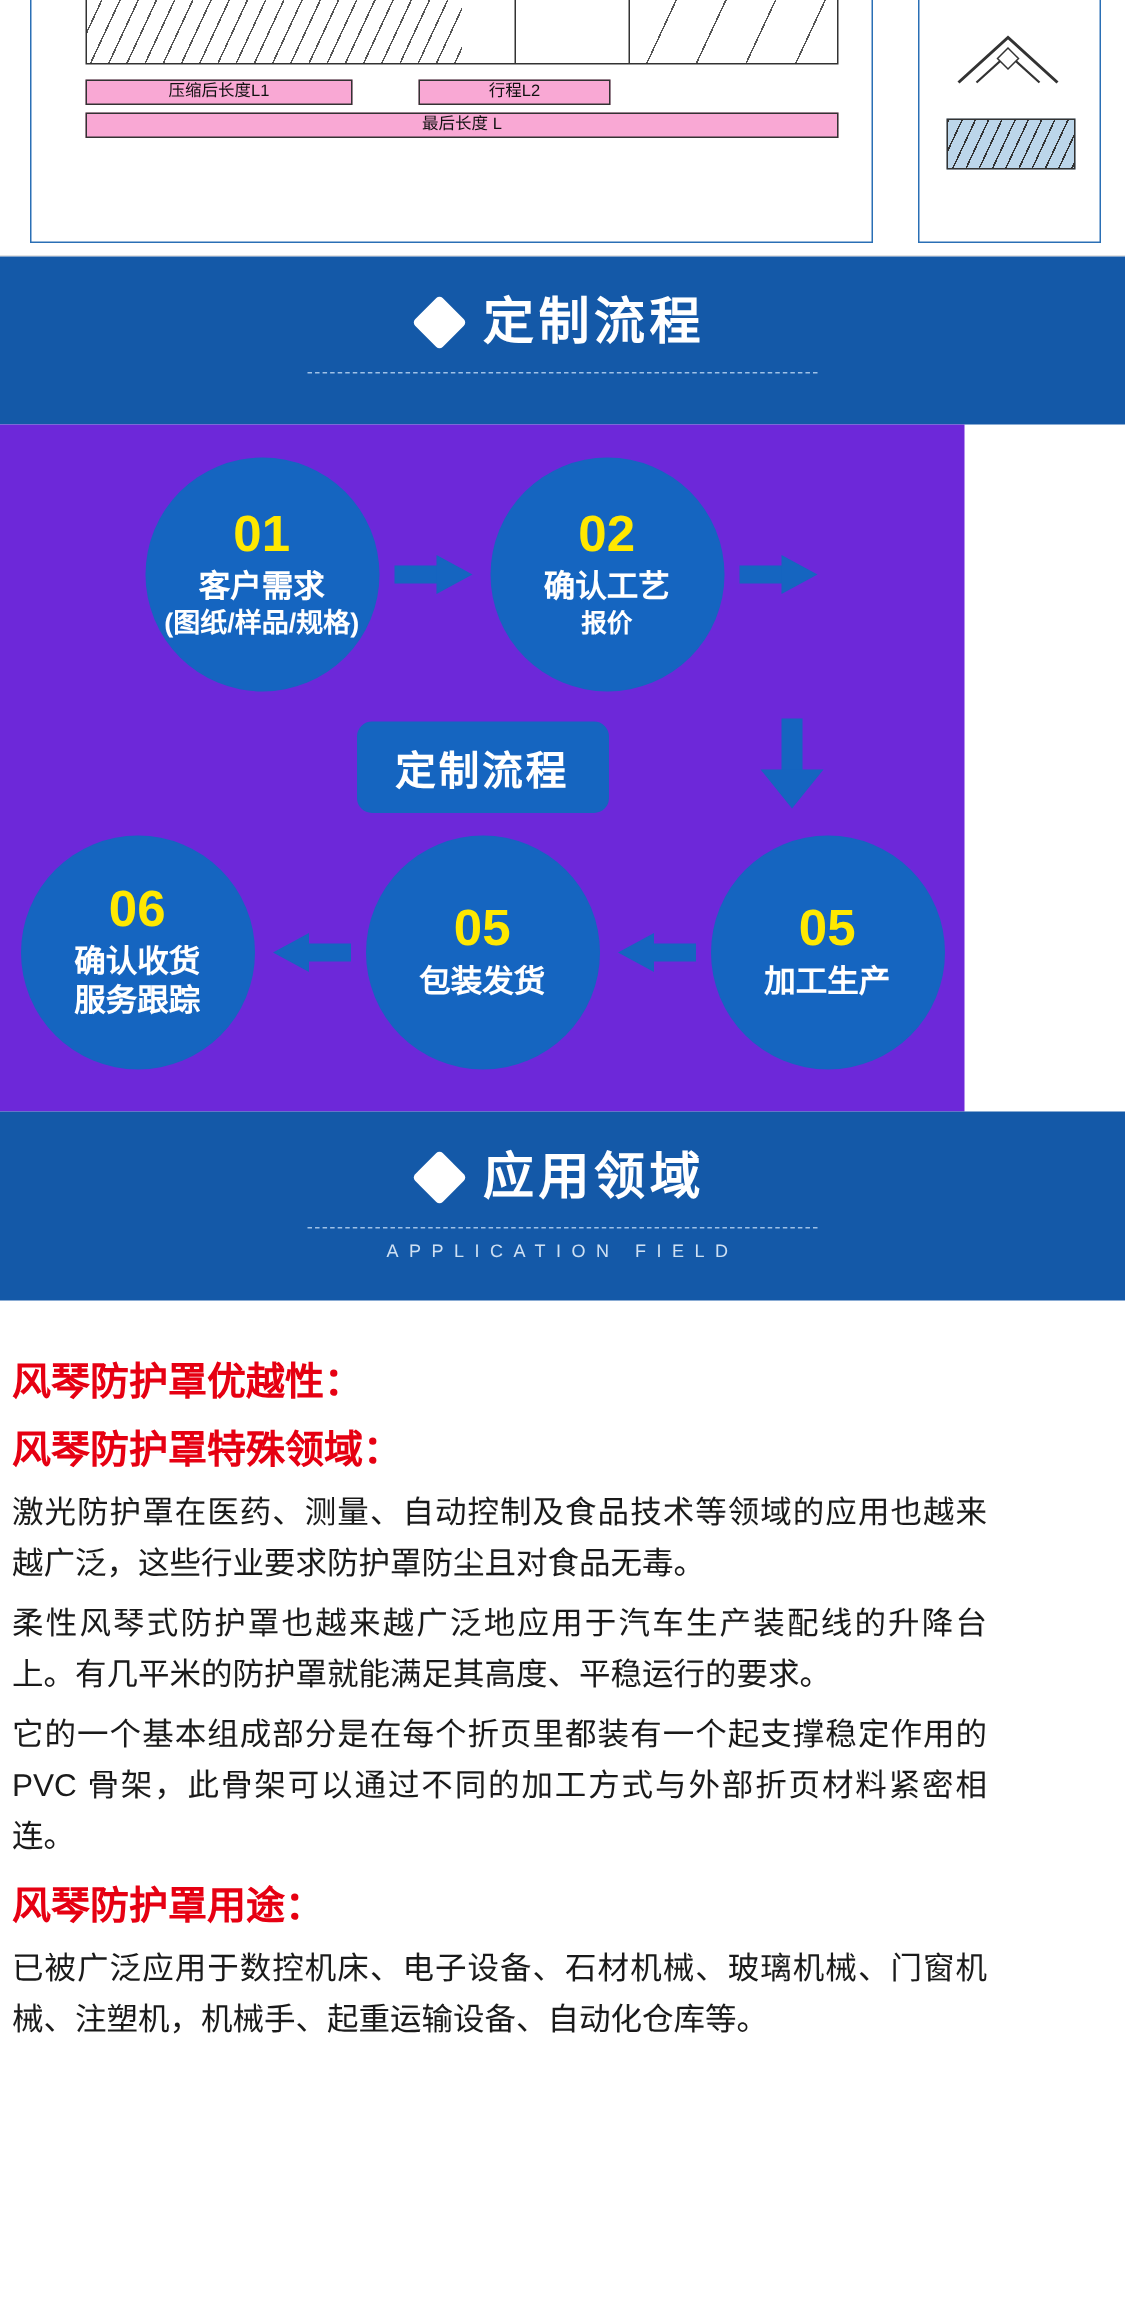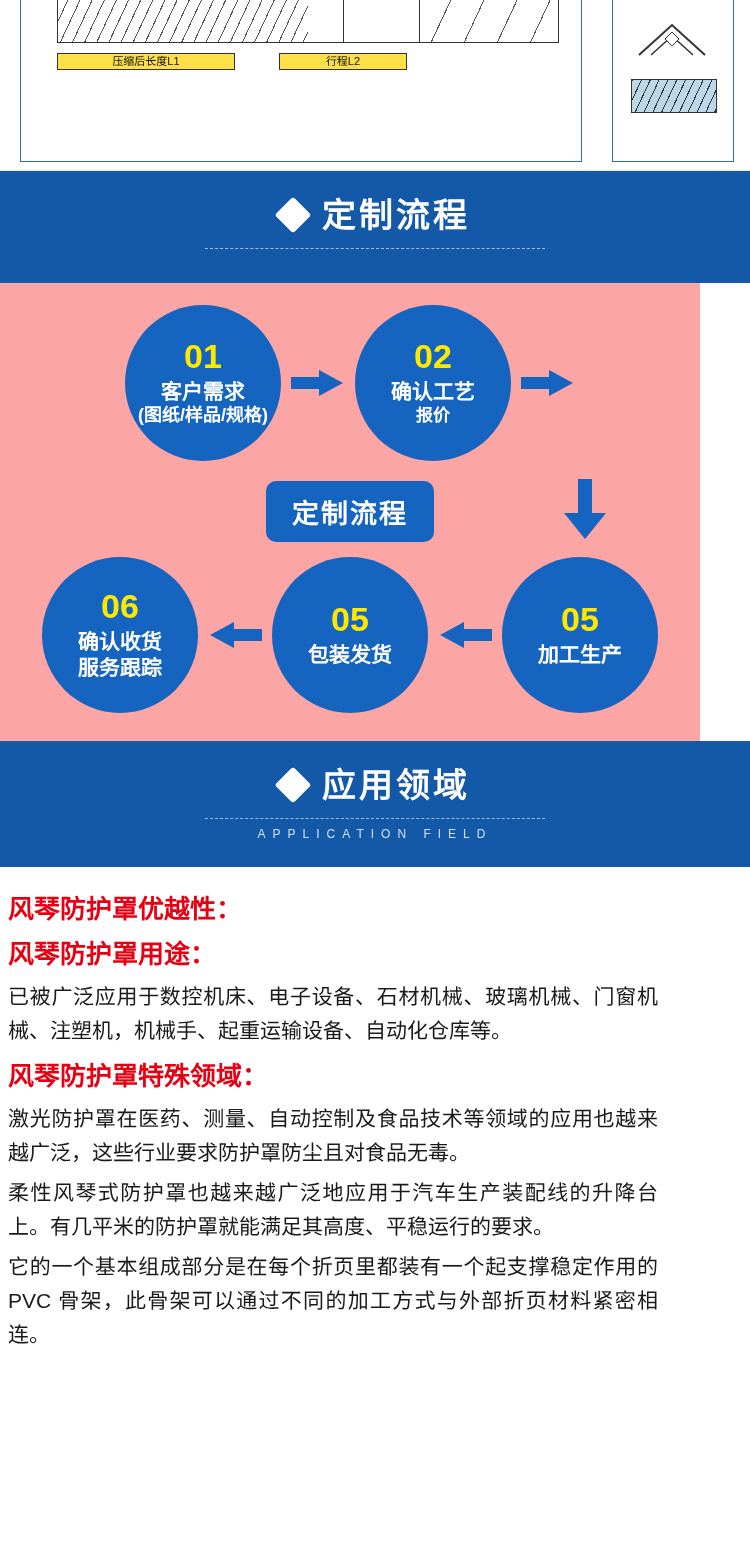--- a/index.html
+++ b/index.html
@@ -32,21 +32,21 @@
   }
   .folds.mid{
     background:
       repeating-linear-gradient(115deg,#555 0 1px,transparent 1px 30px);
   }
   .plain-mid{position:absolute;left:285px;top:0;width:75px;height:100%;background:#fff;border-left:1px solid #333;border-right:1px solid #333;}
   .dim-row{
     position:absolute;left:36px;width:500px;height:16px;
   }
   .cap{
-    position:absolute;border:1px solid #333;background:#fde047;
+    position:absolute;border:1px solid #333;background:#f9a8d4;
     font-size:11px;color:#111;text-align:center;line-height:15px;
     font-family:"Liberation Sans",sans-serif;
   }
   .right-box{
     position:absolute;left:612px;top:-62px;width:120px;height:222px;
     border:1px solid #2a6fb5;background:#fff;
   }
   .chev{
     position:absolute;left:22px;top:80px;width:74px;height:40px;
   }
@@ -71,21 +71,21 @@
   }
   .banner-rule{
     width:340px;height:0;border-top:1px dashed #9fc1e6;margin:12px auto 8px;
   }
   .banner-sub{
     font-size:12px;letter-spacing:7px;color:#cfe0f3;
   }
 
   
   .flow{
-    width:700px;background:#fca5a5;padding:22px 0 28px;box-sizing:border-box;
+    width:643px;background:#6d28d9;padding:22px 0 28px;box-sizing:border-box;
     position:relative;
   }
   .flow-row{
     display:flex;align-items:center;justify-content:center;gap:10px;
   }
   .circle{
     width:156px;height:156px;border-radius:50%;background:#1565c0;
     color:#fff;display:flex;flex-direction:column;align-items:center;
     justify-content:center;text-align:center;flex:none;box-sizing:border-box;
   }
@@ -130,21 +130,21 @@
     content:"";position:absolute;left:14px;top:0;width:14px;height:38px;background:#1565c0;
   }
   .arrow-d::after{
     content:"";position:absolute;left:0;top:34px;width:0;height:0;
     border-left:21px solid transparent;border-right:21px solid transparent;
     border-top:26px solid #1565c0;
   }
 
   
   .content{
-    width:666px;box-sizing:border-box;padding:14px 8px 18px;background:#fff;
+    width:666px;box-sizing:border-box;padding:26px 8px 18px;background:#fff;
   }
   .sec-head{
     color:#e60012;font-size:26px;font-weight:bold;margin:12px 0 8px;
     line-height:1.3;
   }
   .para{
     color:#1a1a1a;font-size:21px;line-height:1.62;margin:0 0 6px;
     text-align:justify;
   }
 </style>
@@ -158,20 +158,23 @@
 
       <div class="bellows">
         <div class="folds" style="left:0;width:250px;"></div>
         <div class="plain-mid"></div>
         <div class="folds mid" style="left:362px;width:138px;"></div>
       </div>
 
       <div class="dim-row" style="top:114px;">
         <div class="cap" style="left:0;width:176px;">压缩后长度L1</div>
         <div class="cap" style="left:222px;width:126px;">行程L2</div>
+      </div>
+      <div class="dim-row" style="top:136px;">
+        <div class="cap" style="left:0;width:500px;">最后长度 L</div>
       </div>
     </div>
 
     <div class="right-box">
       <div class="chev">
         <svg width="74" height="40" viewBox="0 0 74 40">
           <polyline points="4,36 37,6 70,36" fill="none" stroke="#333" stroke-width="2"></polyline>
           <polyline points="16,36 37,17 58,36" fill="none" stroke="#333" stroke-width="1.5"></polyline>
           <polygon points="30,20 37,13 44,20 37,27" fill="#fff" stroke="#333" stroke-width="1"></polygon>
         </svg>
@@ -248,25 +251,25 @@
     <div class="banner-sub">APPLICATION FIELD</div>
   </div>
 
   <div class="content">
 
     <div>
       <div class="sec-head">风琴防护罩优越性：</div>
     </div>
 
     <div>
-      <div class="sec-head">风琴防护罩用途：</div>
-      <p class="para">已被广泛应用于数控机床、电子设备、石材机械、玻璃机械、门窗机械、注塑机，机械手、起重运输设备、自动化仓库等。</p>
-    </div>
-
-    <div>
       <div class="sec-head">风琴防护罩特殊领域：</div>
       <p class="para">激光防护罩在医药、测量、自动控制及食品技术等领域的应用也越来越广泛，这些行业要求防护罩防尘且对食品无毒。</p>
       <p class="para">柔性风琴式防护罩也越来越广泛地应用于汽车生产装配线的升降台上。有几平米的防护罩就能满足其高度、平稳运行的要求。</p>
       <p class="para">它的一个基本组成部分是在每个折页里都装有一个起支撑稳定作用的 PVC 骨架，此骨架可以通过不同的加工方式与外部折页材料紧密相连。</p>
     </div>
 
+    <div>
+      <div class="sec-head">风琴防护罩用途：</div>
+      <p class="para">已被广泛应用于数控机床、电子设备、石材机械、玻璃机械、门窗机械、注塑机，机械手、起重运输设备、自动化仓库等。</p>
+    </div>
+
   </div>
 </div>
 
 </body></html>

